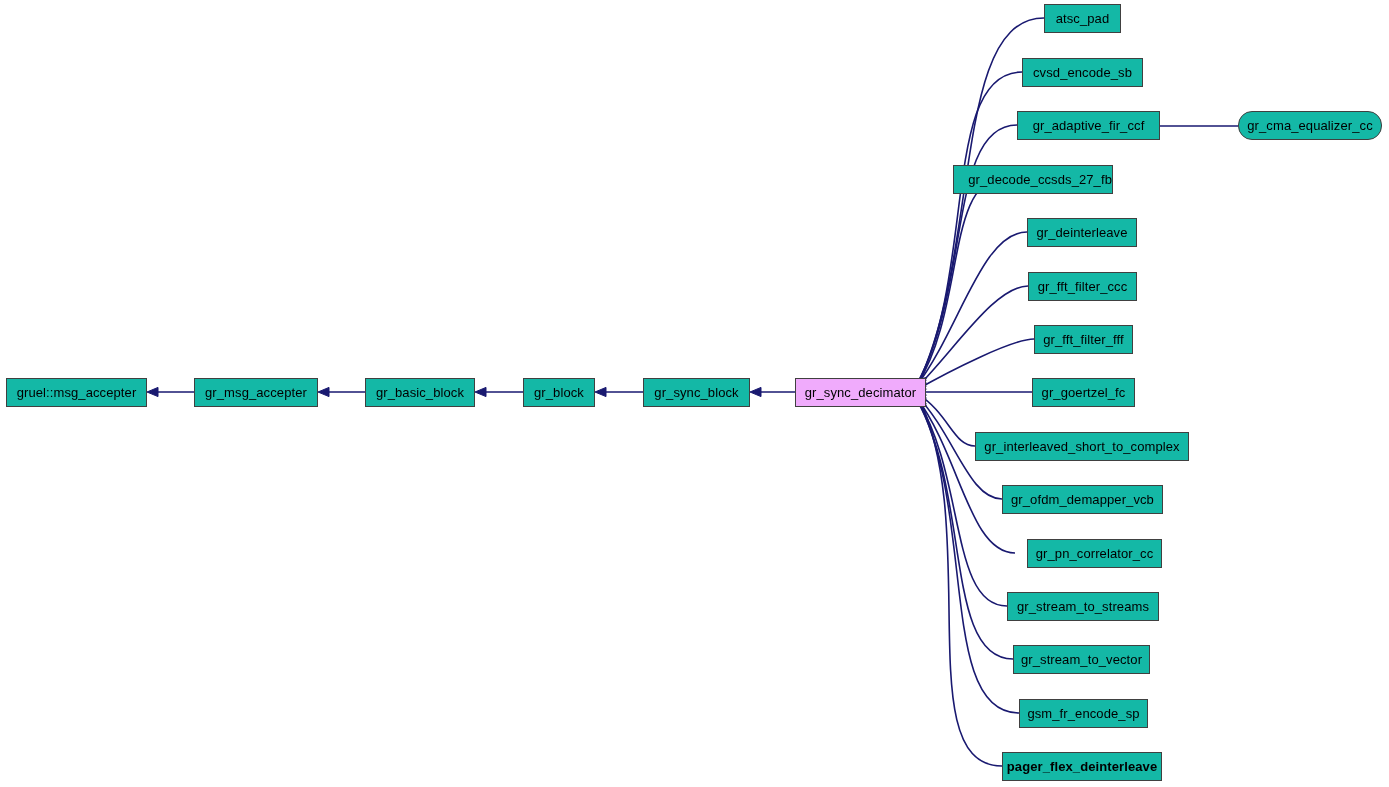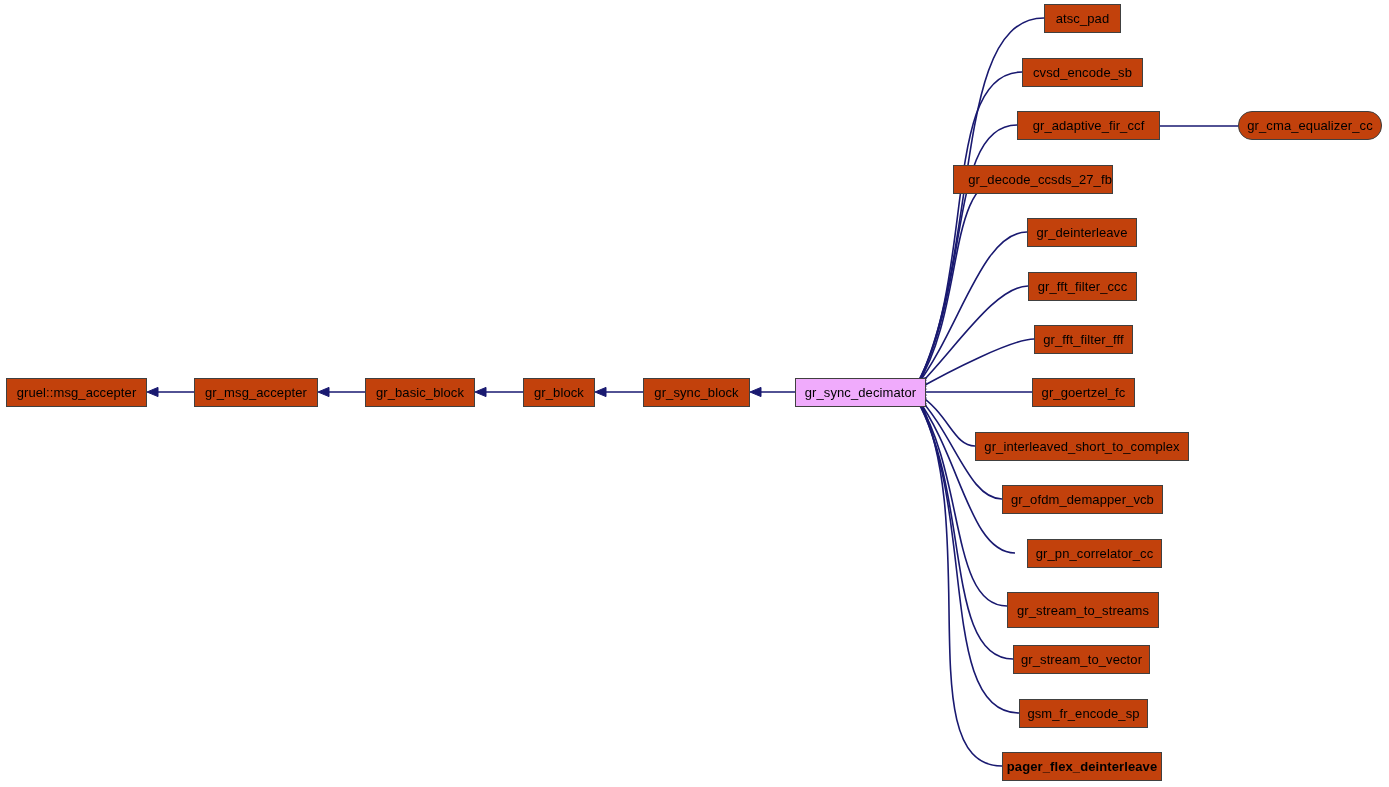--- a/index.html
+++ b/index.html
@@ -21,21 +21,21 @@
     left: 0;
     top: 0;
     width: 1389px;
     height: 787px;
     pointer-events: none;
   }
   .node {
     position: absolute;
     box-sizing: border-box;
     border: 1px solid #404040;
-    background: #c2410c;
+    background: #14b8a6;
     color: #000000;
     font-size: 13px;
     line-height: 1;
     display: flex;
     align-items: center;
     justify-content: center;
     white-space: nowrap;
     letter-spacing: 0.1px;
     z-index: 5;
   }
@@ -137,21 +137,21 @@
       </div>
       <div class="node" style="left: 975px; top: 432px; width: 214px; height: 29px;">
         <span>gr_interleaved_short_to_complex</span>
       </div>
       <div class="node" style="left: 1002px; top: 485px; width: 161px; height: 29px;">
         <span>gr_ofdm_demapper_vcb</span>
       </div>
       <div class="node" style="left: 1015px; top: 539px; width: 135px; height: 29px; margin-left: 12px;">
         <span>gr_pn_correlator_cc</span>
       </div>
-      <div class="node" style="left: 1007px; top: 592px; width: 152px; height: 36px;">
+      <div class="node" style="left: 1007px; top: 592px; width: 152px; height: 29px;">
         <span>gr_stream_to_streams</span>
       </div>
       <div class="node" style="left: 1013px; top: 645px; width: 137px; height: 29px;">
         <span>gr_stream_to_vector</span>
       </div>
       <div class="node" style="left: 1019px; top: 699px; width: 129px; height: 29px;">
         <span>gsm_fr_encode_sp</span>
       </div>
       <div class="node" style="left: 1002px; top: 752px; width: 160px; height: 29px; font-weight: bold;">
         <span>pager_flex_deinterleave</span>

